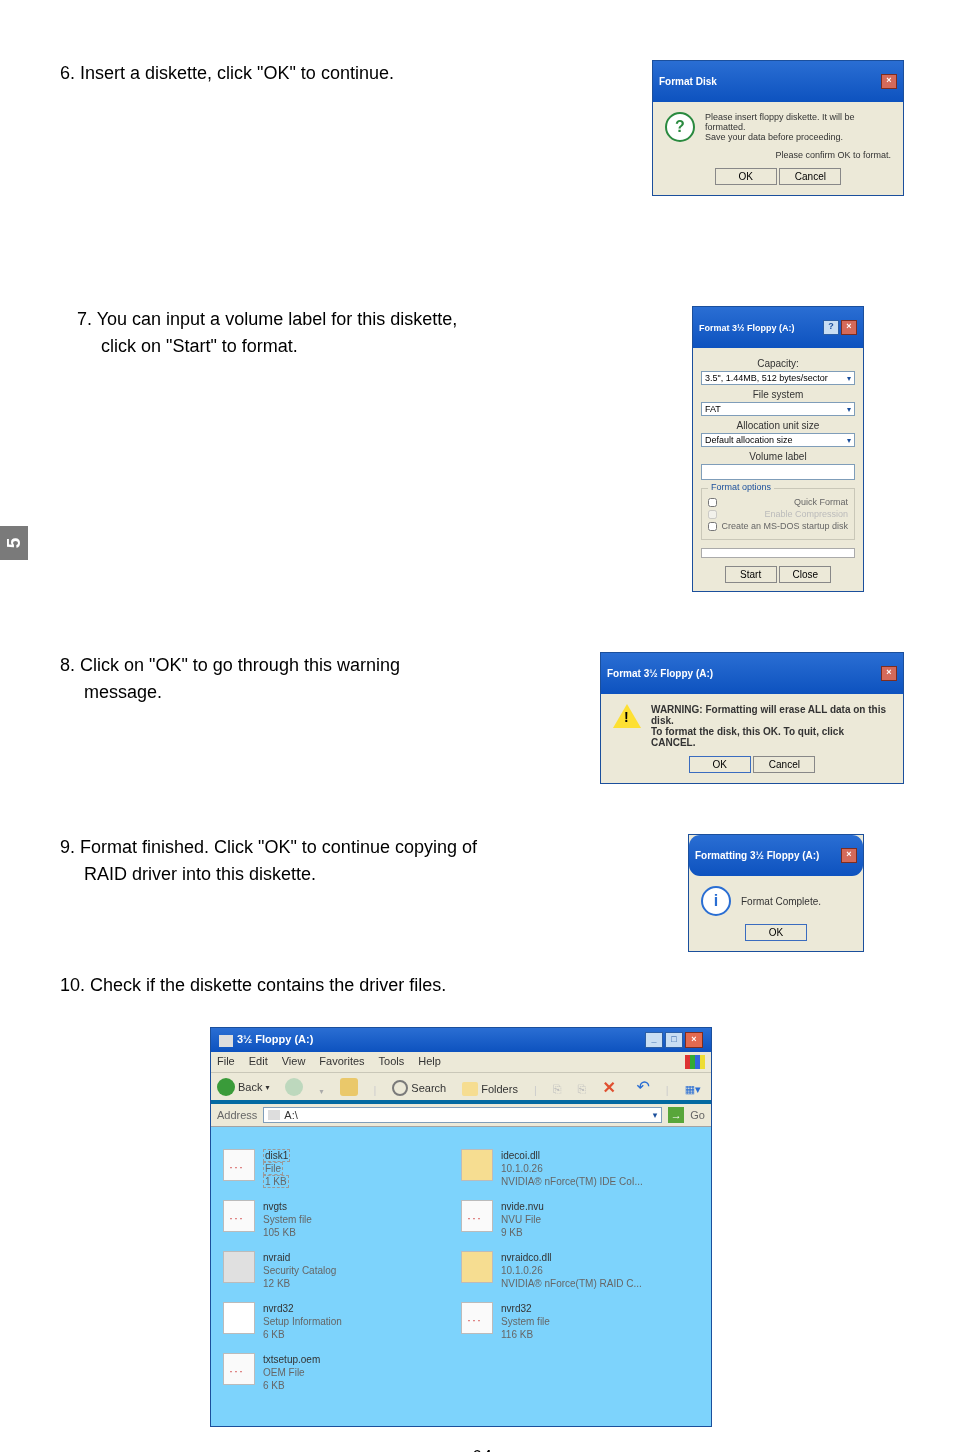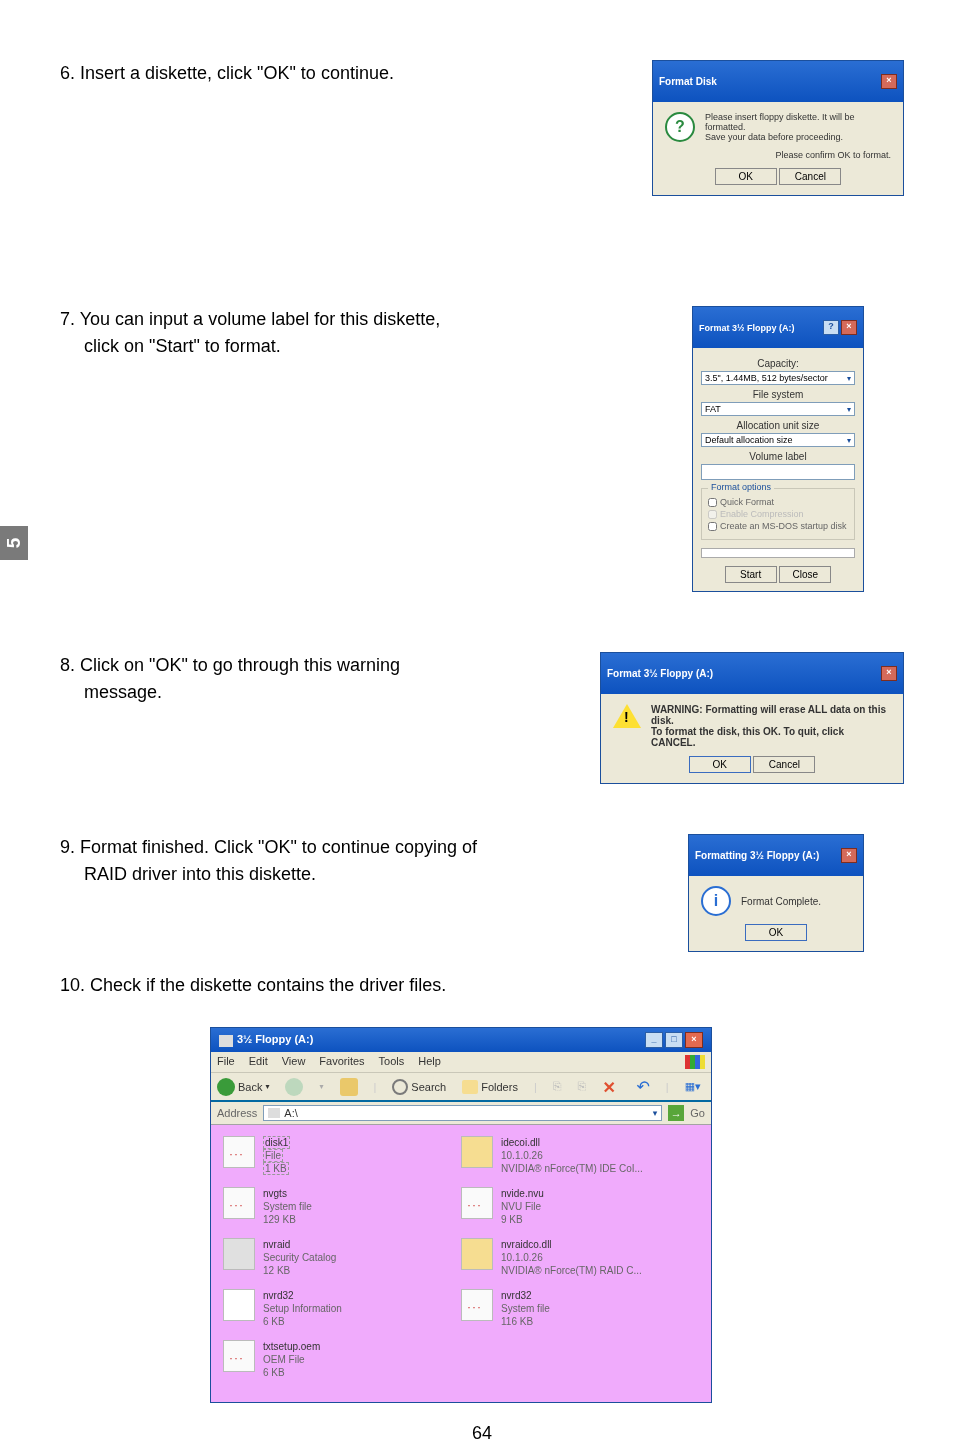--- a/index.html
+++ b/index.html
@@ -66,50 +66,50 @@
   .xp-btn {
     background:#ece9d8;border:1px solid #888;
     font-size:10px;padding:2px 0;min-width:60px;text-align:center;display:inline-block;
   }
   .btn-row{text-align:center;margin-top:8px;}
   .fs-label{font-size:10px;color:#333;margin-top:4px;text-align:center;}
   .fs-sel{border:1px solid #7f9db9;background:#fff;font-size:9px;padding:1px 3px;display:flex;justify-content:space-between;align-items:center;margin-top:2px;}
   .fs-sel .dd{color:#1b4f9c;font-size:8px;}
   .group{border:1px solid #c9c7b8;margin-top:8px;padding:6px;position:relative;font-size:9px;color:#666;}
   .group .leg{position:absolute;top:-7px;left:6px;background:#ece9d8;padding:0 3px;color:#1b4f9c;font-size:9px;}
-  .chk{display:flex;align-items:center;gap:3px;margin:2px 0;}
+  .chk{display:flex;align-items:center;gap:3px;margin:2px 0;justify-content:space-between;}
   .chk input{width:9px;height:9px;margin:0;}
   .icon-holder{display:flex;gap:10px;align-items:flex-start;}
   .info-icon,.warn-icon,.q-icon{width:26px;height:26px;border-radius:50%;display:flex;align-items:center;justify-content:center;font-weight:bold;font-size:16px;flex-shrink:0;}
   .q-icon{background:#fff;border:2px solid #2a8a3f;color:#2a8a3f;}
   .warn-icon{width:0;height:0;border-left:14px solid transparent;border-right:14px solid transparent;border-bottom:24px solid #fde033;border-radius:0;position:relative;}
   .warn-icon::after{content:'!';position:absolute;left:-3px;top:5px;color:#000;font-size:14px;font-weight:bold;}
   .info-icon{background:#fff;border:2px solid #2a6ed3;color:#2a6ed3;}
   
   .explorer{width:500px;border:1px solid #1b4f9c;background:#ece9d8;margin:14px 0 0 150px;font-size:11px;}
   .exp-title{background:linear-gradient(#2a6ed3,#0d52bf);color:#fff;font-weight:bold;padding:4px 8px;display:flex;justify-content:space-between;align-items:center;}
   .exp-title .wbtns{display:flex;gap:2px;}
   .exp-title .wbtn{width:16px;height:14px;background:#c9def3;border:1px solid #2b5ea5;font-size:9px;text-align:center;line-height:12px;color:#1b4f9c;font-weight:bold;}
   .exp-title .wbtn.x{background:#e36a4f;color:#fff;border-color:#7d2d20;}
   .menubar{background:#ece9d8;padding:3px 6px;display:flex;gap:14px;font-size:11px;color:#333;border-bottom:1px solid #c9c7b8;justify-content:space-between;}
   .menubar .items{display:flex;gap:14px;}
   .menubar .flag{width:20px;height:14px;background:linear-gradient(90deg,#d33 25%,#3a3 25% 50%,#36d 50% 75%,#ed3 75%);}
-  .toolbar{background:#ece9d8;padding:4px 6px;display:flex;align-items:center;gap:16px;border-bottom:2px solid #0369a1;font-size:11px;color:#333;}
+  .toolbar{background:#ece9d8;padding:4px 6px;display:flex;align-items:flex-end;gap:16px;border-bottom:4px solid #0369a1;font-size:11px;color:#333;}
   .tool{display:flex;align-items:center;gap:3px;}
   .ticon{width:18px;height:18px;border-radius:50%;display:inline-block;}
   .ticon.back{background:#3a9b3a;}
   .ticon.fwd{background:#bdd8bd;}
   .ticon.up{background:#eac86a;border-radius:3px;}
   .ticon.search{background:transparent;border:2px solid #7a7a7a;width:12px;height:12px;}
   .ticon.folders{background:#f6dd91;border-radius:2px;width:16px;height:14px;}
   .ticon.x{color:#e05030;font-weight:bold;font-size:16px;}
   .addr{background:#ece9d8;padding:3px 6px;display:flex;align-items:center;gap:6px;border-bottom:1px solid #a3a3a3;font-size:11px;color:#666;}
   .addr .field{flex:1;background:#fff;border:1px solid #7f9db9;padding:1px 4px;color:#333;display:flex;align-items:center;gap:4px;}
   .addr .go{background:#58a63a;color:#fff;width:16px;height:16px;text-align:center;line-height:16px;font-size:11px;}
-  .flist{background:#f0abfc;padding:11px 12px;display:flex;flex-wrap:wrap;}
+  .flist{background:#7dd3fc;padding:22px 12px;display:flex;flex-wrap:wrap;}
   .fitem{width:50%;display:flex;gap:8px;margin-bottom:12px;box-sizing:border-box;}
   .ficon{width:30px;height:30px;flex-shrink:0;border:1px solid #bbb;background:#fafafa;position:relative;}
   .ficon.sys::after{content:'···';position:absolute;left:5px;top:10px;color:#c33;font-size:12px;letter-spacing:1px;}
   .ficon.dll{background:#f6dd91;}
   .ficon.cat{background:#e0e0e0;}
   .ficon.inf{background:#fff;}
   .fmeta{font-size:10px;color:#666;line-height:1.3;}
   .fmeta .fn{color:#333;}
   .selbox{border:1px dashed #999;padding:0 1px;}
   .page-num{text-align:center;font-size:18px;margin-top:20px;}
@@ -141,21 +141,21 @@
           </div>
         </div>
         <div class="btn-row">
           <span class="xp-btn">OK</span>
           <span class="xp-btn">Cancel</span>
         </div>
       </div>
     </div>
   </div>
 
-  <div class="row" style="margin-bottom:60px;">
+  <div class="row" style="margin-bottom:60px;margin-left:17px;">
     <div class="text step">
       <span>7. You can input a volume label for this diskette,</span><br>
       <span class="indent" style="padding-left:24px;">click on "Start" to format.</span>
     </div>
     <div class="xp-dialog" style="width:172px;flex-shrink:0;margin-right:40px;">
       <div class="xp-title" style="font-size:9px;">
         <span>Format 3½ Floppy (A:)</span>
         <div class="btns">
             <div class="tbtn q">?</div>
             <div class="tbtn">×</div>
@@ -232,21 +232,21 @@
       </div>
     </div>
   </div>
 
   <div class="row" style="margin-bottom:20px;">
     <div class="text step">
       <span>9. Format finished. Click "OK" to continue copying of</span><br>
       <span class="indent" style="padding-left:24px;">RAID driver into this diskette.</span>
     </div>
     <div class="xp-dialog" style="width:176px;flex-shrink:0;margin-right:40px;">
-      <div class="xp-title" style="font-size:10px;">
+      <div class="xp-title" style="font-size:10px;border-radius:11px;">
         <span>Formatting 3½ Floppy (A:)</span>
         <div class="btns">
             <div class="tbtn">×</div>
           </div>
       </div>
       <div class="xp-body">
         <div class="icon-holder" style="align-items:center;">
           <div class="info-icon">i</div>
           <div style="font-size:10px;color:#333;">Format Complete.</div>
         </div>
@@ -330,21 +330,21 @@
             <div class="fn">idecoi.dll</div>
             <div>10.1.0.26</div>
             <div>NVIDIA® nForce(TM) IDE CoI...</div>
           </div>
         </div>
         <div class="fitem">
           <div class="ficon sys"></div>
     <div class="fmeta">
             <div class="fn">nvgts</div>
             <div>System file</div>
-            <div>129 KB</div>
+            <div>105 KB</div>
           </div>
         </div>
         <div class="fitem">
           <div class="ficon sys"></div>
     <div class="fmeta">
             <div class="fn">nvide.nvu</div>
             <div>NVU File</div>
             <div>9 KB</div>
           </div>
         </div>

